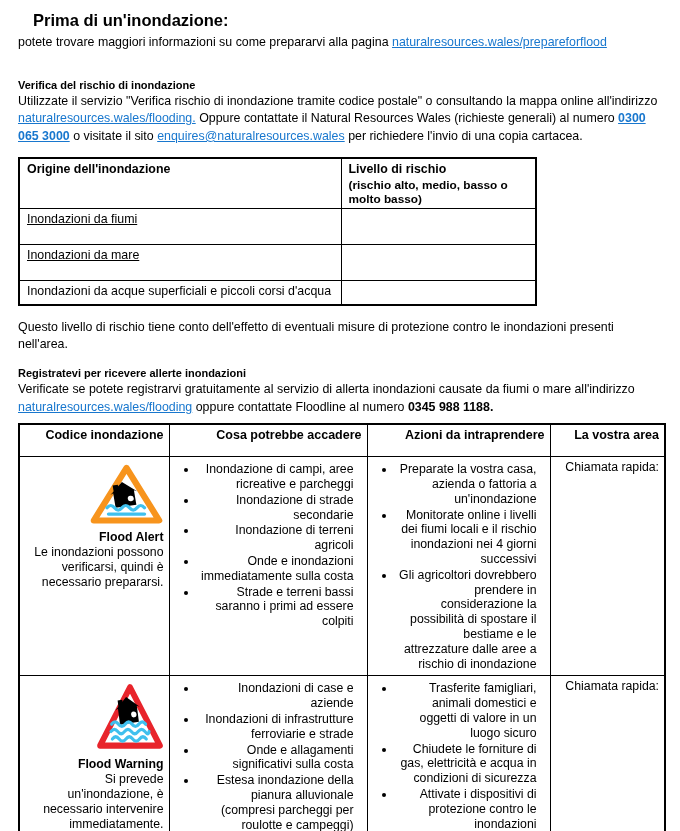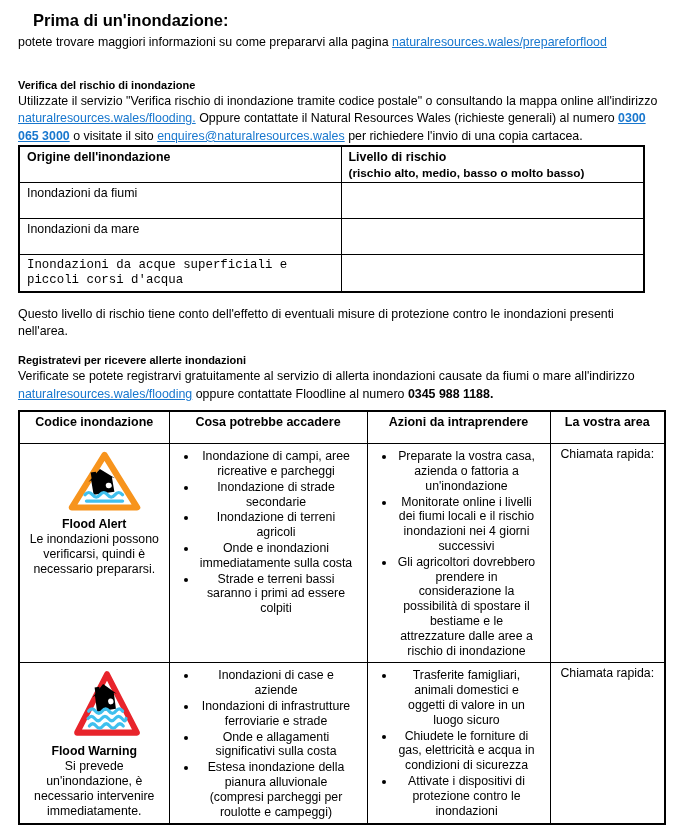--- a/index.html
+++ b/index.html
@@ -13,33 +13,33 @@
   h2{font-size:16.5px;line-height:21px;margin:0 15px 3px;font-weight:bold;}
   h3{font-size:11px;line-height:16px;margin:0;font-weight:bold;}
   .sec1{margin-top:25px;}
   .sec2{margin-top:11px;}
   p{font-size:12.4px;line-height:17.6px;margin:0;}
   .note{margin-top:13px;}
   .lnk{color:#1877CE;text-decoration:underline;cursor:pointer;}
   .b{font-weight:bold;}
 
   table{border-collapse:collapse;table-layout:fixed;}
-  .risk-table{width:627px;border:2px solid #000;}
+  .risk-table{width:519px;margin-top:12px;border:2px solid #000;}
   .risk-table th,.risk-table td{
     border:1px solid #000;vertical-align:top;text-align:left;
     padding:3px 7px 2px;font-size:12.4px;line-height:15.5px;
   }
   .risk-table th{font-weight:bold;}
   .subhdr{font-size:11.8px;font-weight:bold;line-height:14px;}
-  .rt-row td{height:30px;}
-  .rt-row-last td{height:18px;font-family:Liberation Mono, monospace;}
+  .rt-row td{height:30px;text-decoration:underline;}
+  .rt-row-last td{height:18px;}
 
   .alerts-table{width:646px;margin-top:7px;border:2px solid #000;}
   .alerts-table th,.alerts-table td{
-    border:1px solid #000;vertical-align:top;text-align:center;
+    border:1px solid #000;vertical-align:top;text-align:right;
     padding:3px 5px;font-size:12.3px;line-height:14.8px;
   }
   .alerts-table th{font-weight:bold;height:25px;font-size:12.5px;}
   ul.bullets{margin:2px 0 0;padding-left:15px;list-style-type:disc;}
   ul.bullets li{padding-left:1px;margin:0 8px 1px;}
   .code-cell{padding:4px 5px;}
   .icon-wrap{margin:3px 0 2px 20px;line-height:0;}
   .icon-wrap.warn{margin-left:25px;}
   .code-name{font-weight:bold;margin-top:4px;}
   .code-desc{margin-top:0;}

